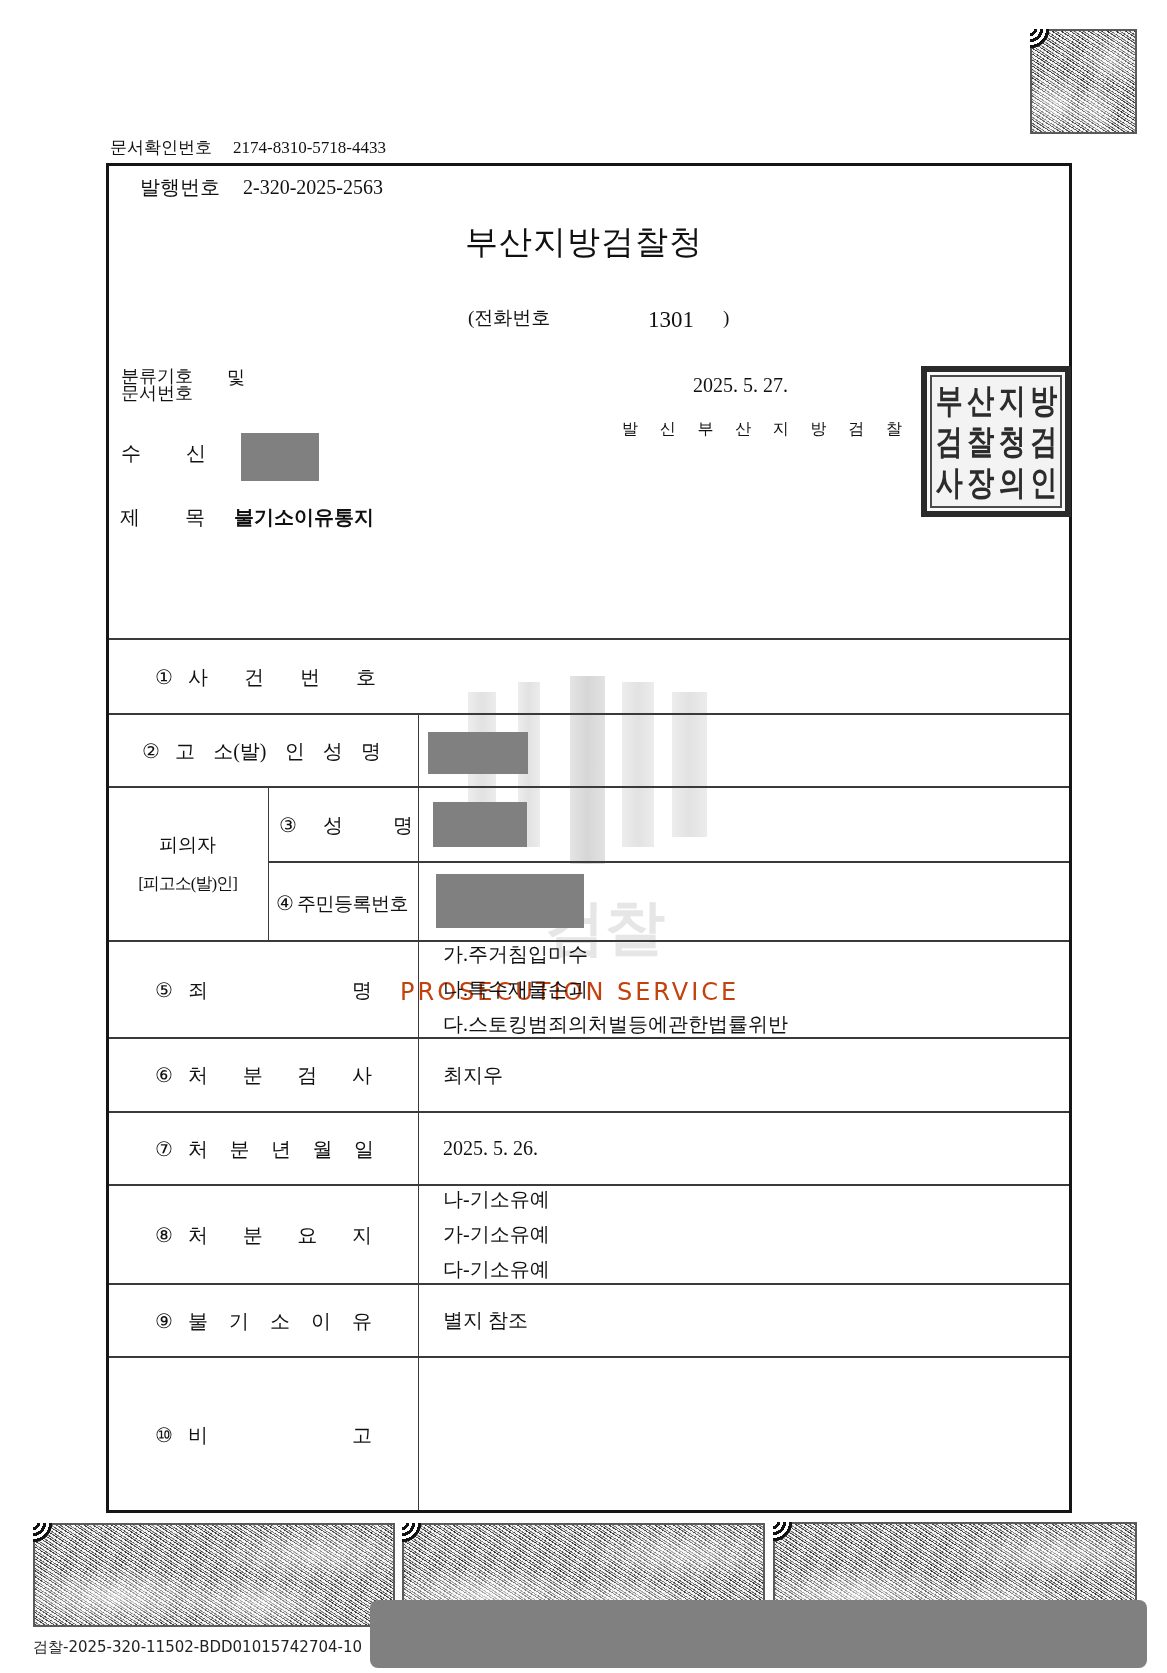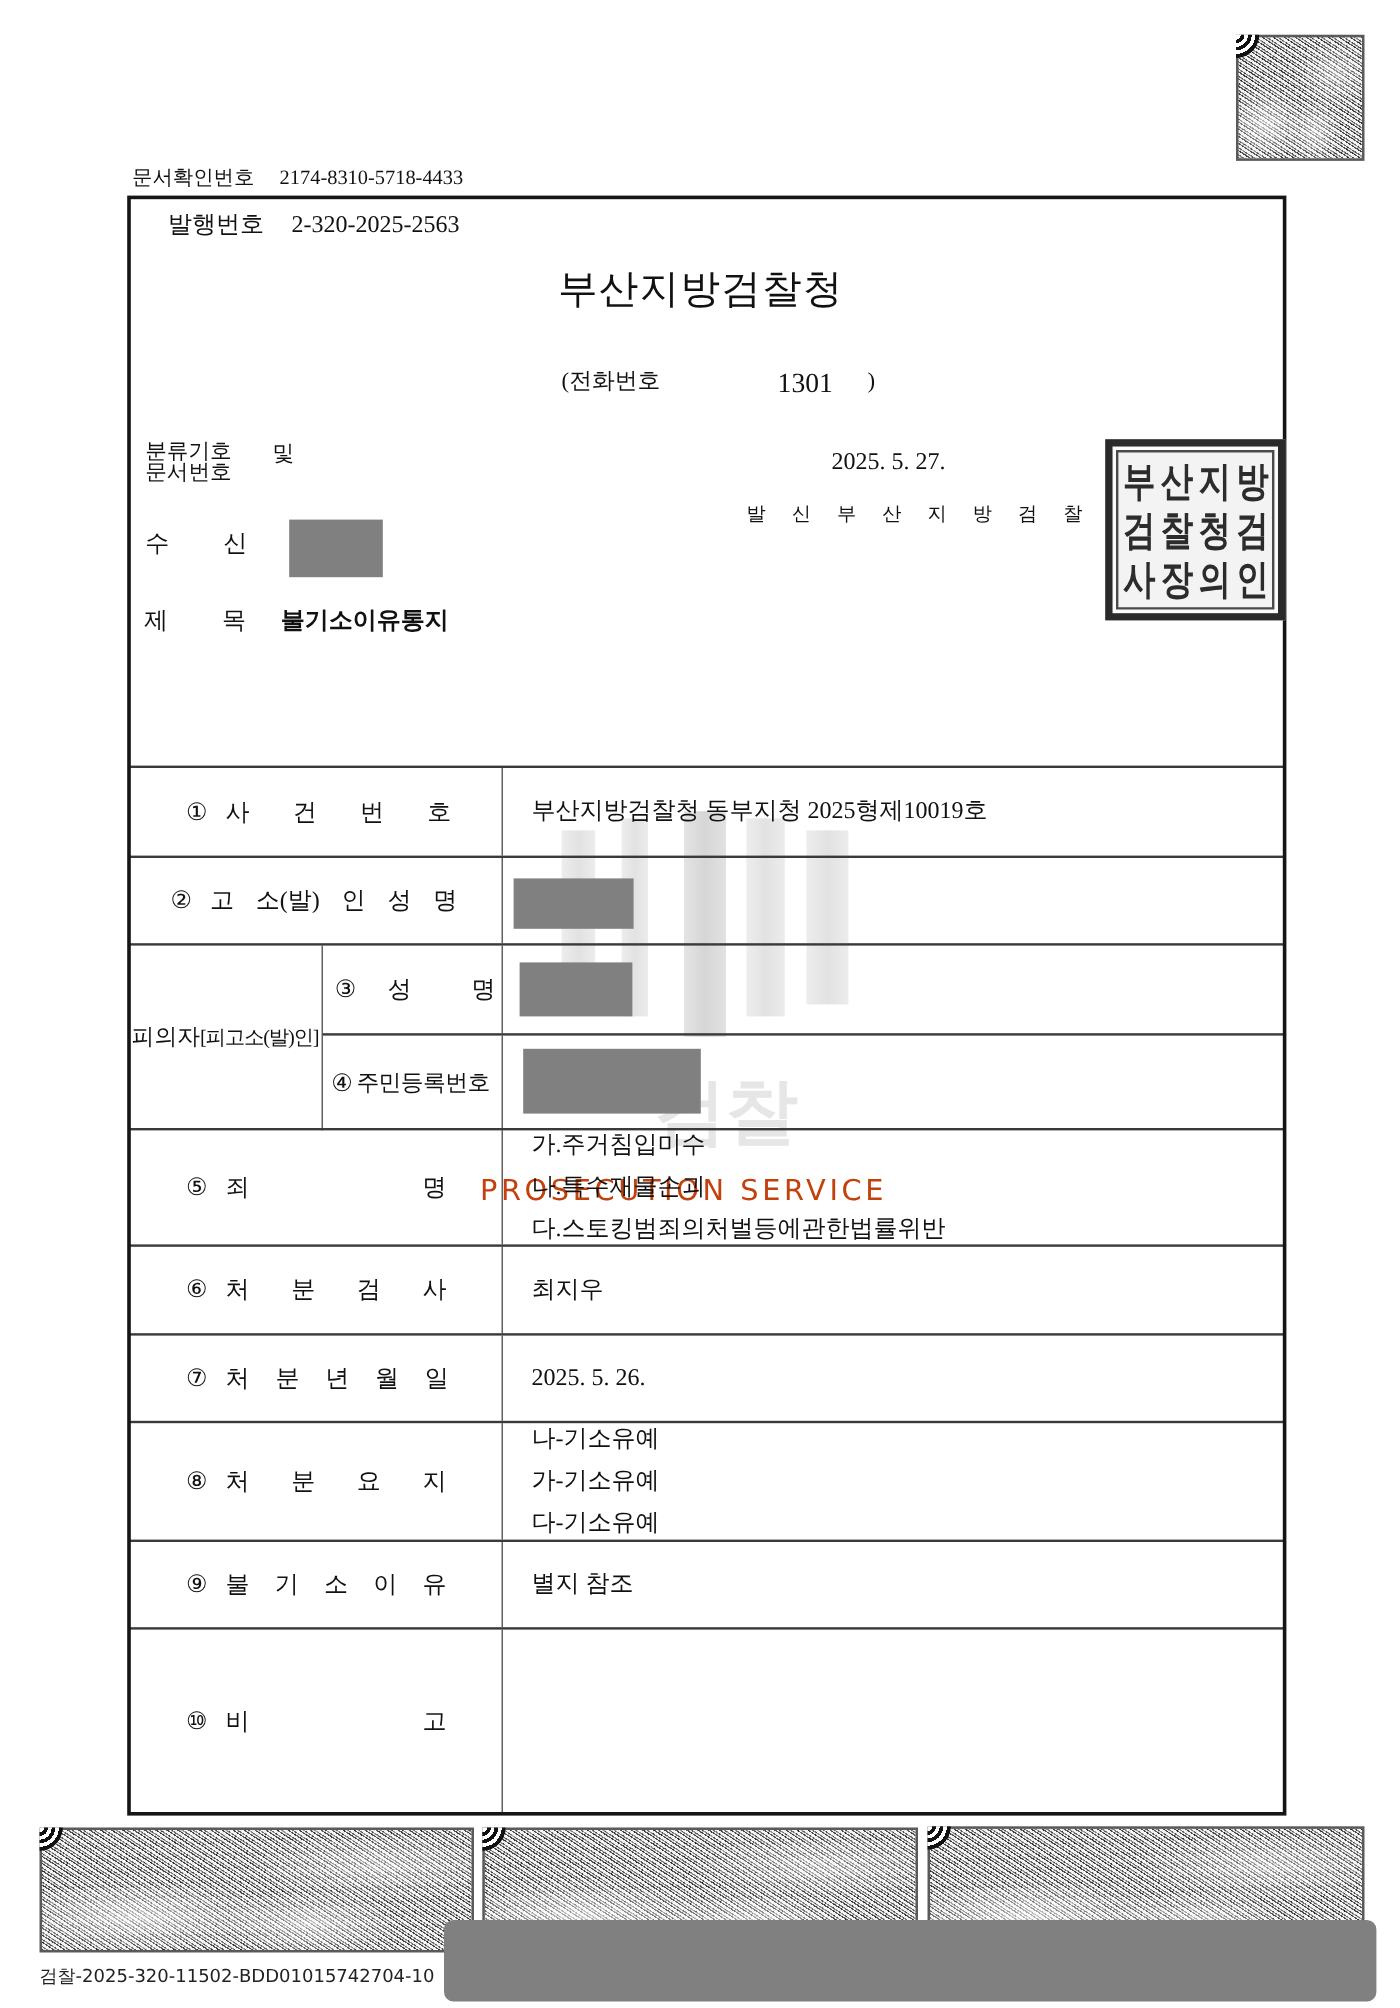--- a/index.html
+++ b/index.html
@@ -36,21 +36,21 @@
   .row { position: absolute; left: 107px; width: 964px; box-sizing: border-box; border-top: 2px solid #3a3a3a; z-index: 2; }
   .lab { position: absolute; left: 0; top: 0; bottom: 0; width: 311px; }
   .val { position: absolute; left: 311px; top: 0; bottom: 0; right: 0; border-left: 1.5px solid #3a3a3a;
          display: flex; flex-direction: column; justify-content: center; padding-left: 24px; box-sizing: border-box;
          font-size: 20px; line-height: 35px; }
   .val span { white-space: nowrap; }
   .num { position: absolute; left: 48px; top: 50%; transform: translateY(-50%); font-size: 20px; line-height: 1; }
   .rl { position: absolute; left: 81px; width: 188px; top: 50%; transform: translateY(-50%); font-size: 20px;
         white-space: normal; text-align: justify; text-align-last: justify; line-height: 1; }
 
-  .group-lab { position: absolute; left: 0; top: 0; bottom: 0; width: 161px; display: flex; flex-direction: row;
+  .group-lab { position: absolute; left: 0; top: 0; bottom: 0; width: 161px; display: flex; flex-direction: column;
                align-items: center; justify-content: center; line-height: 39px; font-size: 19px; }
   .sub { position: absolute; left: 161px; right: 0; box-sizing: border-box; }
   .sub .slab { position: absolute; left: 0; top: 0; bottom: 0; width: 150px; border-left: 1.5px solid #3a3a3a; box-sizing: border-box; }
   .sub .sval { position: absolute; left: 150px; top: 0; bottom: 0; right: 0; border-left: 1.5px solid #3a3a3a; box-sizing: border-box; }
 
   
   .wm-bar { position: absolute; background: linear-gradient(90deg, #ededed, #e2e2e2 50%, #ececec); z-index: 1; }
   .wm-text { position: absolute; z-index: 1; white-space: nowrap; line-height: 1; }
 </style>
 </head>
@@ -116,23 +116,20 @@
   <span class="t" style="left:120px; top:507px; font-size:20px;">제</span>
   <span class="t" style="left:185px; top:507px; font-size:20px;">목</span>
   <span class="t" style="left:234px; top:507px; font-size:20px; font-weight:bold;">불기소이유통지</span>
 
 
   <div class="row" style="top:638px; height:75px;">
     <div class="lab">
       <span class="num">①</span>
       <span class="rl">사 건 번 호</span>
     </div>
-    <div class="val">
-      <span>부산지방검찰청 동부지청 2025형제10019호</span>
-    </div>
   </div>
 
   <div class="row" style="top:713px; height:73px;">
     <div class="lab">
       <span class="num" style="left:35px;">②</span>
       <span class="rl" style="left:68px; width:206px;">고 소(발) 인 성 명</span>
     </div>
     <div class="val">
       <div class="redact" style="left:9px; top:17px; width:100px; height:42px;"></div>
     </div>

